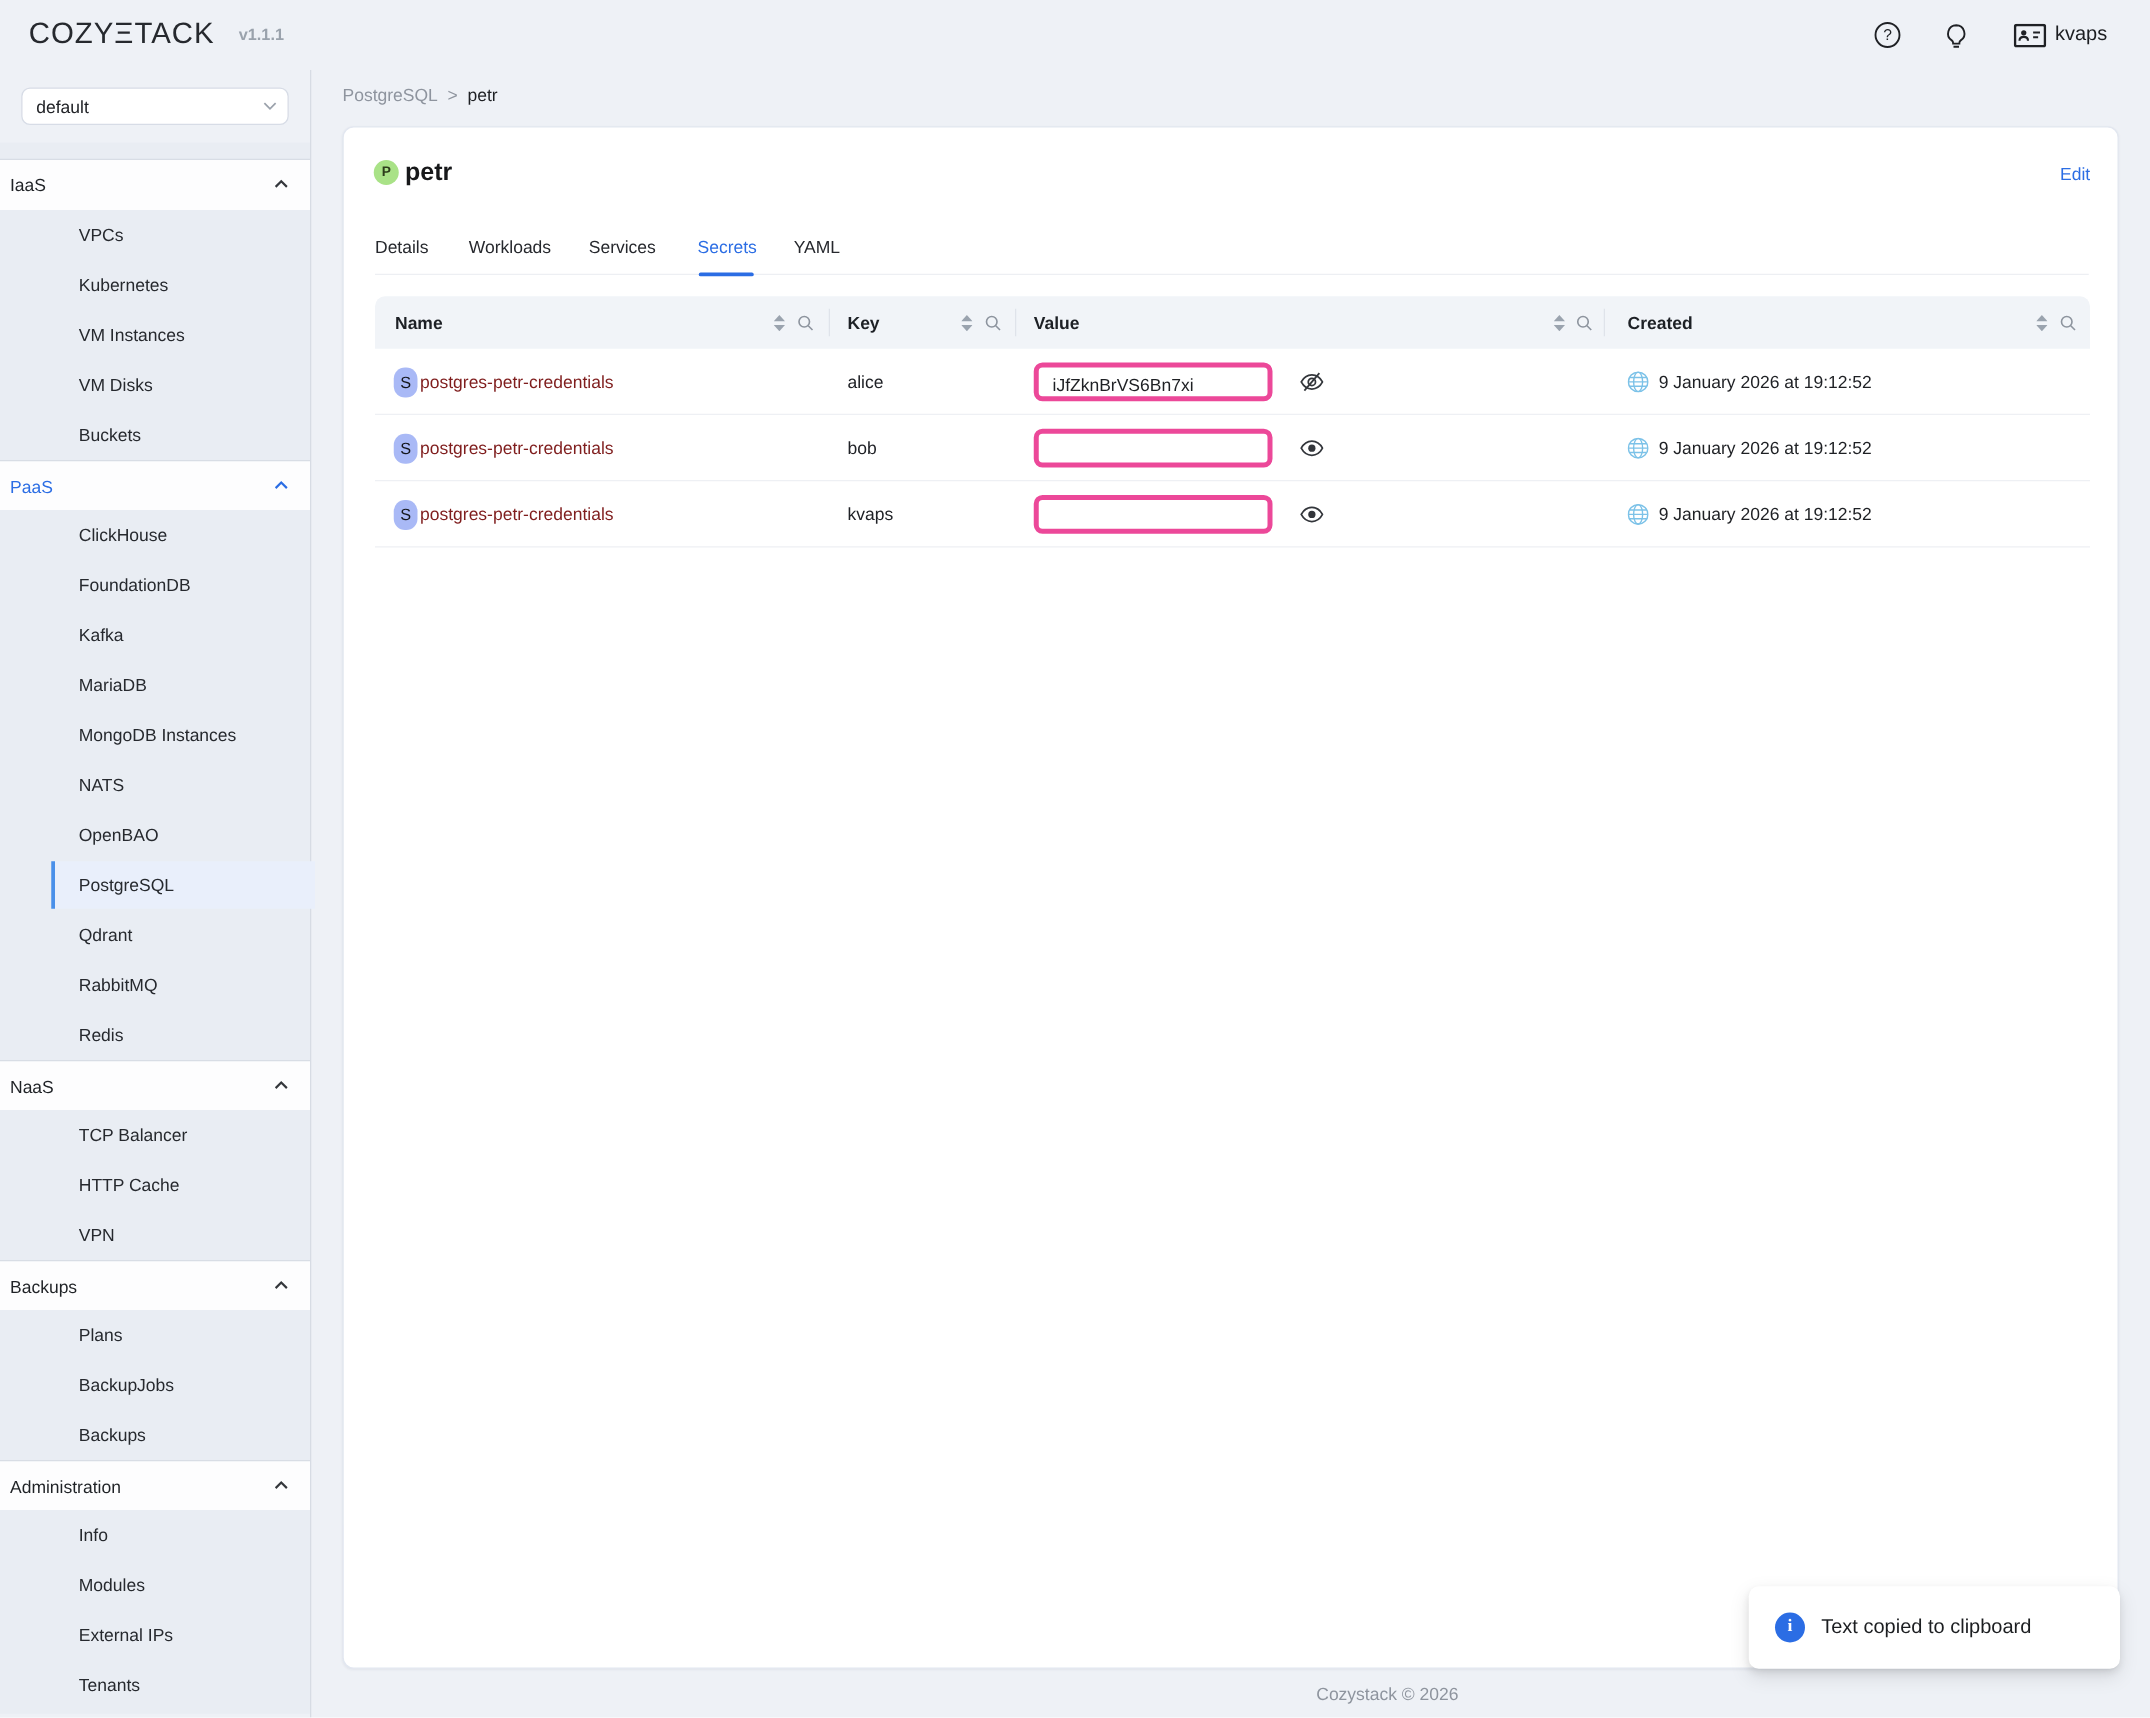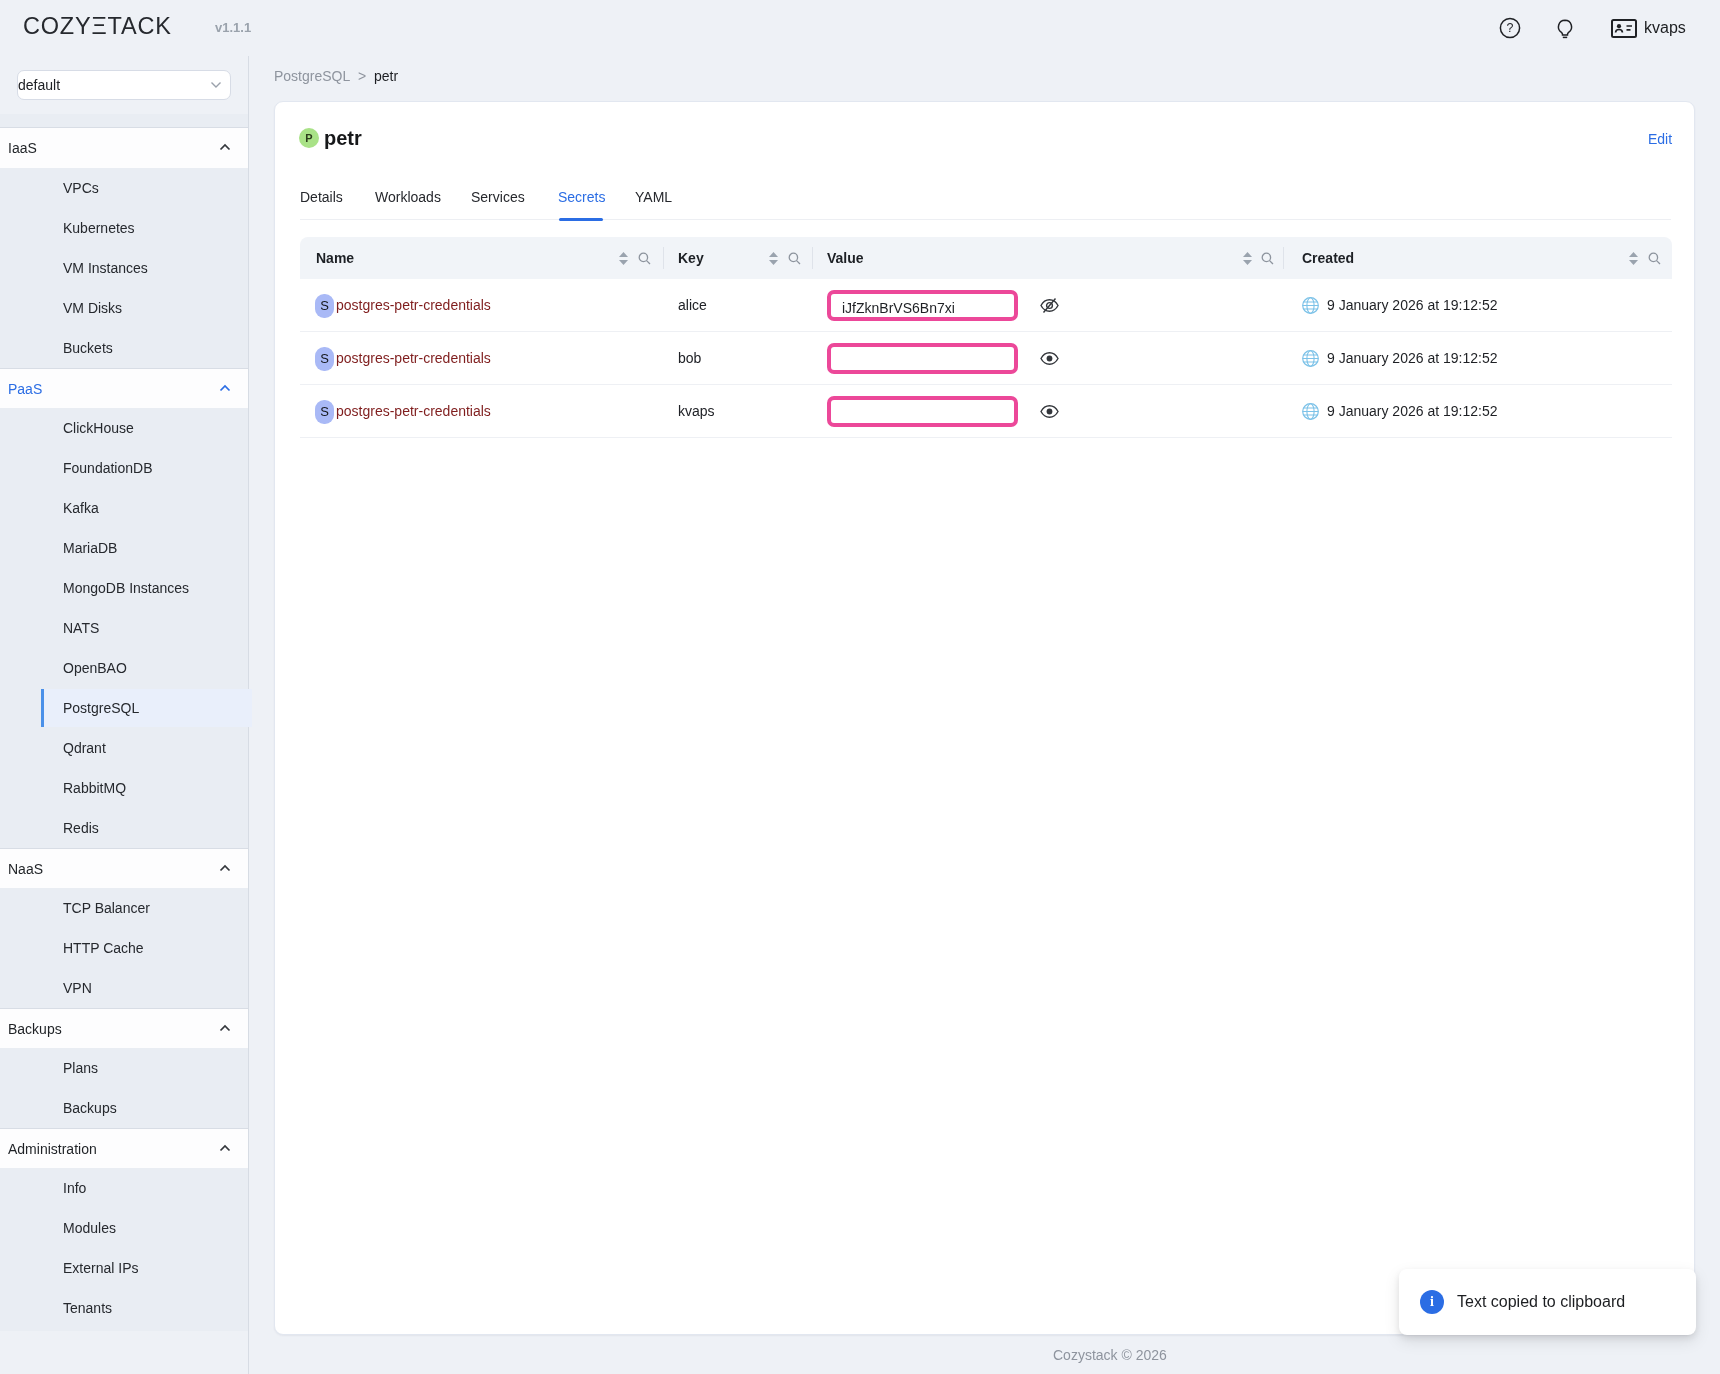--- a/index.html
+++ b/index.html
@@ -2,26 +2,26 @@
 <html><head>
 <meta charset="utf-8">
 <style>
 * { margin:0; padding:0; box-sizing:border-box; }
 html,body { width:1720px; height:1374px; }
 body { font-family:"Liberation Sans", sans-serif; background:#eef1f6; position:relative; overflow:hidden; }
 .abs { position:absolute; }
 
 
 .logo { position:absolute; left:23px; top:13px; font-size:23.5px; letter-spacing:0.8px; color:#26292e; font-weight:400; }
-.ver { position:absolute; left:191px; top:20px; font-size:13px; font-weight:700; color:#9aa2ac;margin-left:24px; }
+.ver { position:absolute; left:191px; top:20px; font-size:13px; font-weight:700; color:#9aa2ac; }
 .kvaps { position:absolute; left:1644px; top:19px; font-size:16px; color:#1c1e21; }
 
 
 .sidebar { position:absolute; left:0; top:56px; width:249px; height:1318px; background:#eef1f6; border-right:1px solid #d7dce4; }
-.select { position:absolute; left:17px; top:14px; width:214px; height:30px; background:#fff; border:1px solid #d7dce6; border-radius:7px; font-size:14px; color:#202226; line-height:28px; padding-left:0; }
+.select { position:absolute; left:17px; top:14px; width:214px; height:30px; background:#fff; border:1px solid #d7dce6; border-radius:7px; font-size:14px; color:#202226; line-height:28px; padding-left:11px; }
 .menu { position:absolute; left:0; top:58px; width:248px; }
 .mband { height:14px; background:#e9edf3; border-bottom:1px solid #d8dde5; }
 .mhead { height:40px; background:#fdfdfe; display:flex; align-items:center; padding-left:8px; font-size:14px; color:#1f2226; position:relative; }
 .mhead.sep { border-top:1px solid #d8dde5; }
 .mhead .chev { position:absolute; left:219px; top:15px; }
 .mitems { background:#e9edf3; }
 .mitem { height:40px; display:flex; align-items:center; padding-left:48px; font-size:14px; color:#26292e; position:relative;margin-left:15px; }
 .msel { position:absolute; left:26px; top:1px; width:211px; height:38px; background:#e9effb; }
 .msel .bar { position:absolute; left:-0.5px; top:0; width:3.5px; height:38px; background:#4a90e9; }
 .blue { color:#2b6de4 !important; }
@@ -129,20 +129,21 @@
     <div class="mitems">
       <div class="mitem">TCP Balancer</div>
       <div class="mitem">HTTP Cache</div>
       <div class="mitem">VPN</div>
     </div>
     <div class="mhead sep">Backups<svg class="chev" width="12" height="8" viewBox="0 0 12 8" fill="none">
           <path d="M1.5 6.5 L6 2 L10.5 6.5" stroke="#34373c" stroke-width="1.7"></path>
         </svg></div>
     <div class="mitems">
       <div class="mitem">Plans</div>
+      <div class="mitem">BackupJobs</div>
       <div class="mitem">Backups</div>
     </div>
     <div class="mhead sep">Administration<svg class="chev" width="12" height="8" viewBox="0 0 12 8" fill="none">
           <path d="M1.5 6.5 L6 2 L10.5 6.5" stroke="#34373c" stroke-width="1.7"></path>
         </svg></div>
     <div class="mitems" style="height:163px">
       <div class="mitem">Info</div>
       <div class="mitem">Modules</div>
       <div class="mitem">External IPs</div>
       <div class="mitem">Tenants</div>

